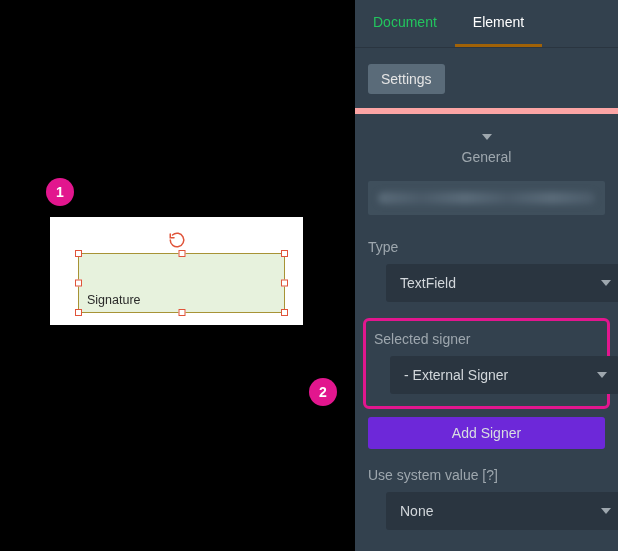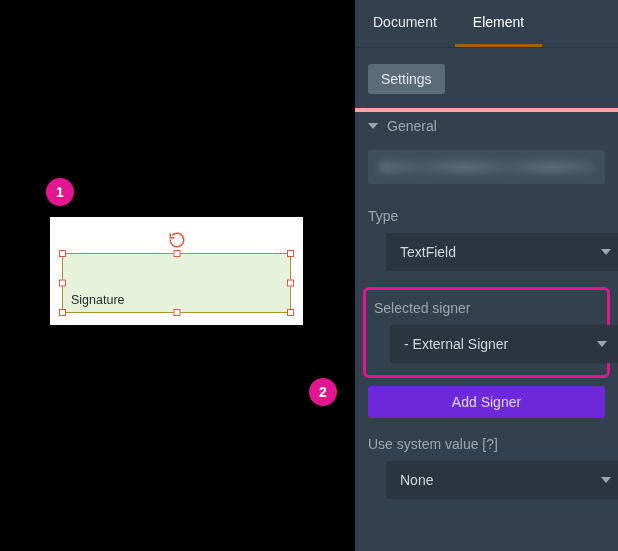--- a/index.html
+++ b/index.html
@@ -22,23 +22,23 @@
 .signature-card {
   position: absolute;
   left: 50px;
   top: 217px;
   width: 253px;
   height: 108px;
   background: #fff;
 }
 .sig-box {
   position: absolute;
-  left: 12px;
+  left: 28px;
   top: 36px;
-  width: 229px;
+  width: 207px;
   height: 60px;
   background: #e7f2dd;
   border: 1px solid #a79335;
 }
 .handle {
   position: absolute;
   width: 7px;
   height: 7px;
   background: #fff;
   border: 1px solid #e0543a;
@@ -86,21 +86,21 @@
   background: #33414e;
   display: flex;
   flex-direction: column;
 }
 .tabs {
   display: flex;
   border-bottom: 1px solid #2a3540;
 }
 .tab {
   padding: 14px 18px;
-  color: #e5e5e5;
+  color: #22c55e;
   cursor: pointer;
 }
 .tab.active {
   color: #fff;
   border-bottom: 3px solid #a16207;
 }
 .settings-row {
   padding: 16px 13px 14px;
 }
 .settings-chip {
@@ -108,23 +108,24 @@
   background: #5a6b79;
   color: #e5e5e5;
   padding: 7px 13px;
   border-radius: 3px;
   font-size: 14px;
 }
 .section-hdr {
   display: flex;
   align-items: center;
   gap: 9px;
-  padding: 6px 13px 8px;
+  padding: 20px 13px 8px;
   color: #9ea7ae;
-  border-top: 4px solid #fca5a5;
+  border-top: 6px solid #fca5a5;
+  flex-direction: column;
 }
 .tri {
   width: 0; height: 0;
   border-left: 5px solid transparent;
   border-right: 5px solid transparent;
   border-top: 6px solid #9ea7ae;
 }
 .field-group {
   padding: 8px 13px 16px;
 }

